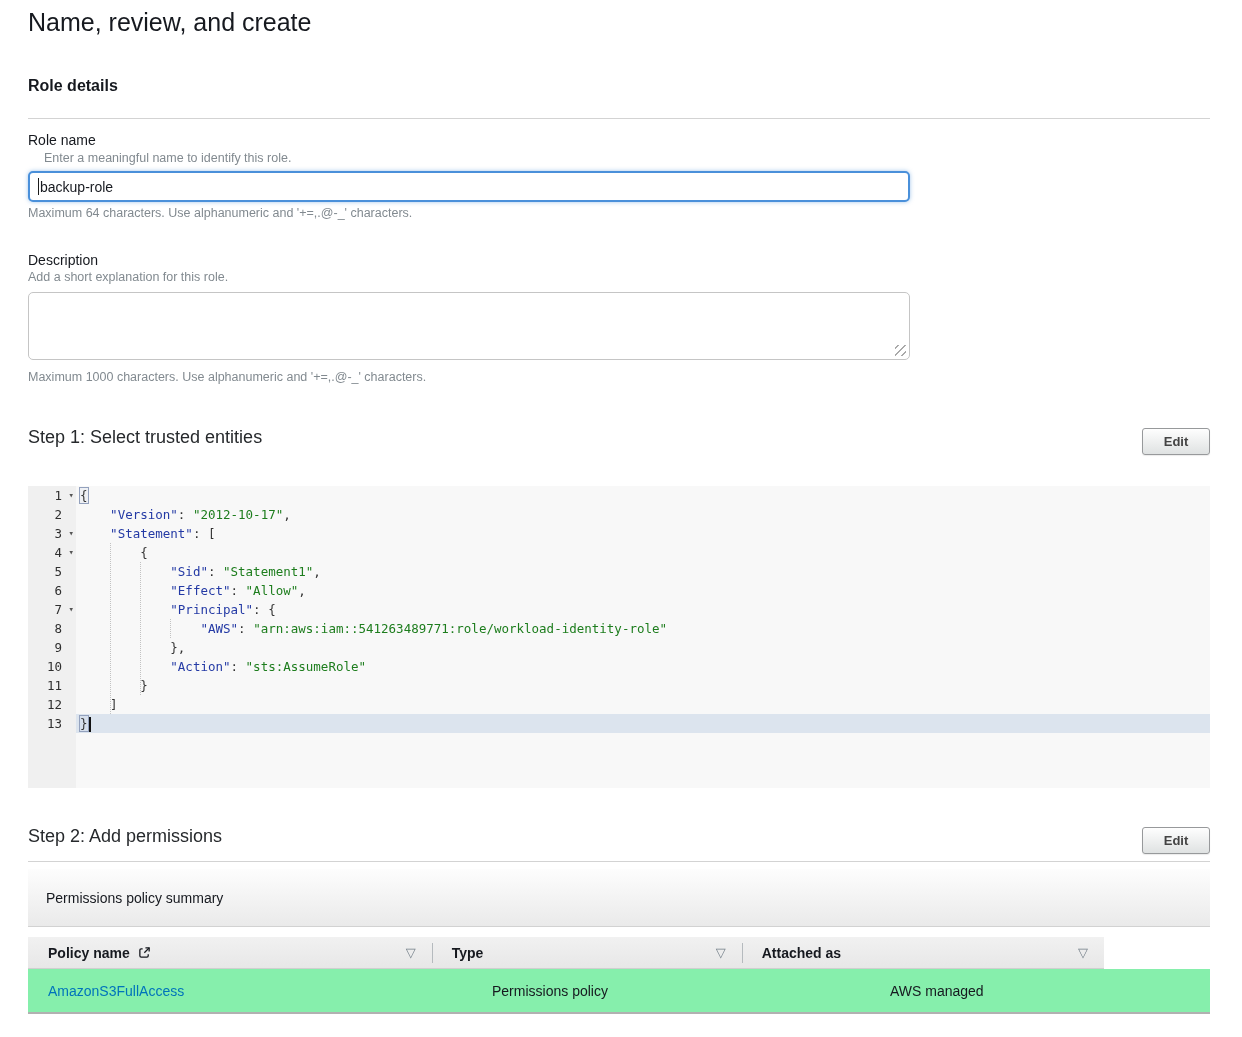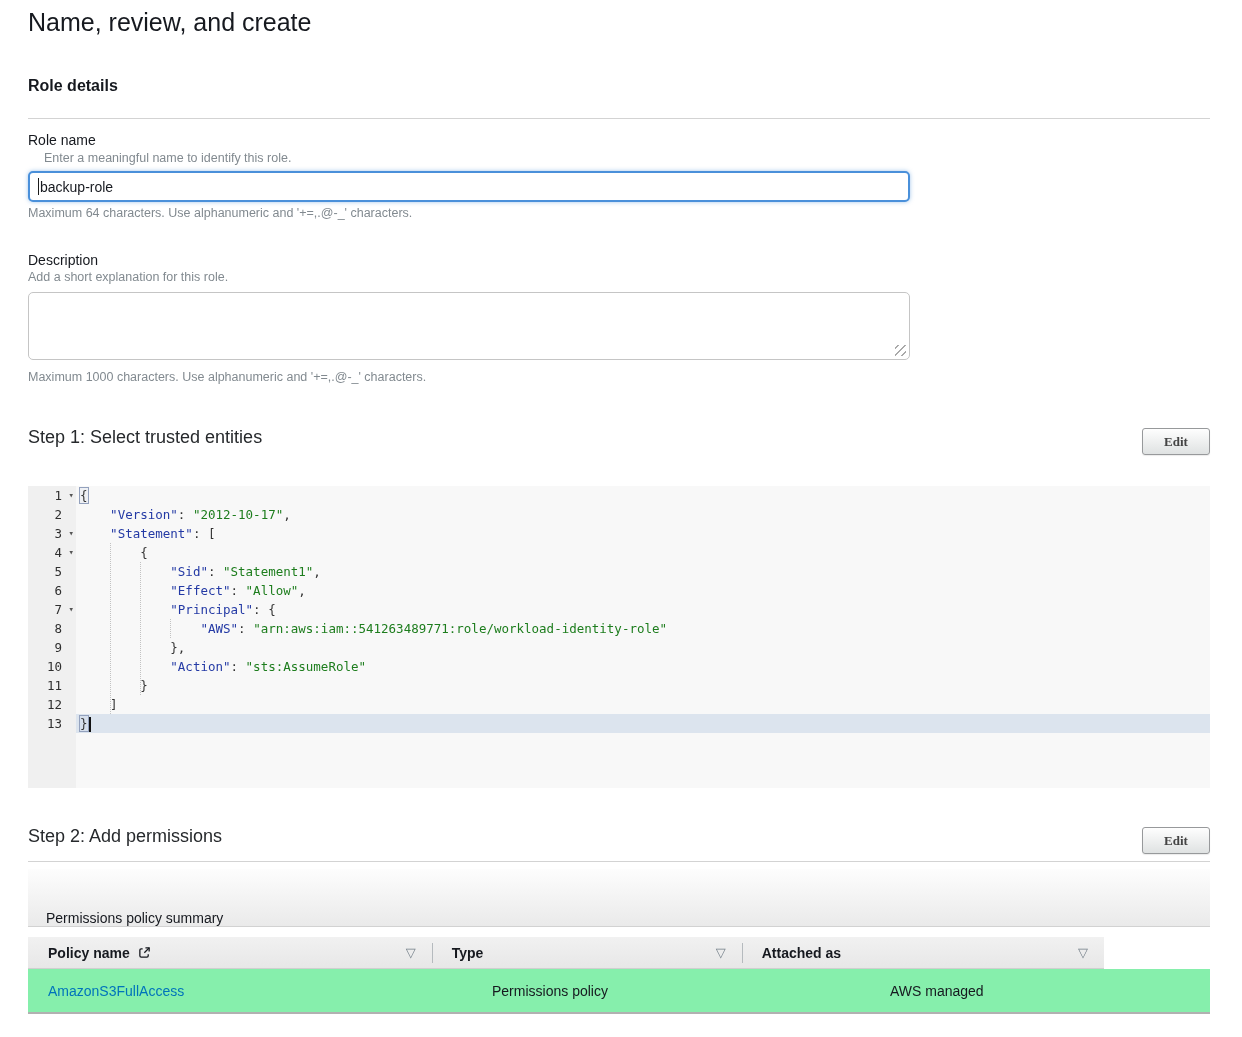--- a/index.html
+++ b/index.html
@@ -35,21 +35,21 @@
   }
   .resize-handle {
     position:absolute; right:3px; bottom:3px; width:11px; height:11px;
     background:repeating-linear-gradient(135deg, transparent 0 2px, #a9a9a9 2px 3px, transparent 3px 5px);
   }
 
   
   .edit-btn {
     left:1142px; width:68px; height:27px;
     background:linear-gradient(#fefefe,#dfe2e2); border:1px solid #97999b; border-radius:3px;
-    font-family:Liberation Serif, serif; font-size:13px; font-weight:700; color:#444;
+    font-family:Liberation Sans, sans-serif; font-size:13px; font-weight:700; color:#444;
     text-align:center; line-height:25px; cursor:pointer; box-shadow:0 1px 1px rgba(0,0,0,.08);
   }
 
   
   .editor { left:28px; top:486px; width:1182px; height:302px; cursor:text; }
   .gutter {
     position:absolute; left:0; top:0; width:48px; height:100%; background:#f0f0f0;
     font-family:"DejaVu Sans Mono", monospace; font-size:12.5px; color:#2f2f2f;
   }
   .code {
@@ -67,21 +67,21 @@
   .caret { display:inline-block; width:0; height:15px; border-left:2px solid #111; vertical-align:middle; margin-left:1px; }
   .iguide { position:absolute; width:0; border-left:1px dotted #c2c2c2; z-index:0; }
   .ig1 { left:34px; top:57px; height:171px; }
   .ig2 { left:64px; top:76px; height:133px; }
   .ig3 { left:94px; top:133px; height:19px; }
 
   
   .panel-header {
     left:28px; top:869px; width:1182px; height:58px;
     background:linear-gradient(#fdfdfd,#eaeaea); border-bottom:1px solid #d2d2d2;
-    display:flex; align-items:flex-end; padding-left:18px; font-size:14px; color:#16191f;
+    display:flex; align-items:center; padding-left:18px; font-size:14px; color:#16191f;
   }
   .thead {
     left:28px; top:937px; width:1076px; height:32px;
     background:linear-gradient(#f1f1f1,#e7e7e7); border-bottom:1px solid #cfcfcf;
     display:flex; font-size:14px; font-weight:700; color:#16191f;
   }
   .th { position:relative; display:flex; align-items:center; padding:0 16px 0 20px; }
   .c1 { width:444px; } .c2 { width:340px; } .c3 { width:398px; }
   .sep { position:absolute; left:0; top:6px; height:20px; width:1px; background:#b5babe; }
   .ext-icon { margin-left:8px; }

